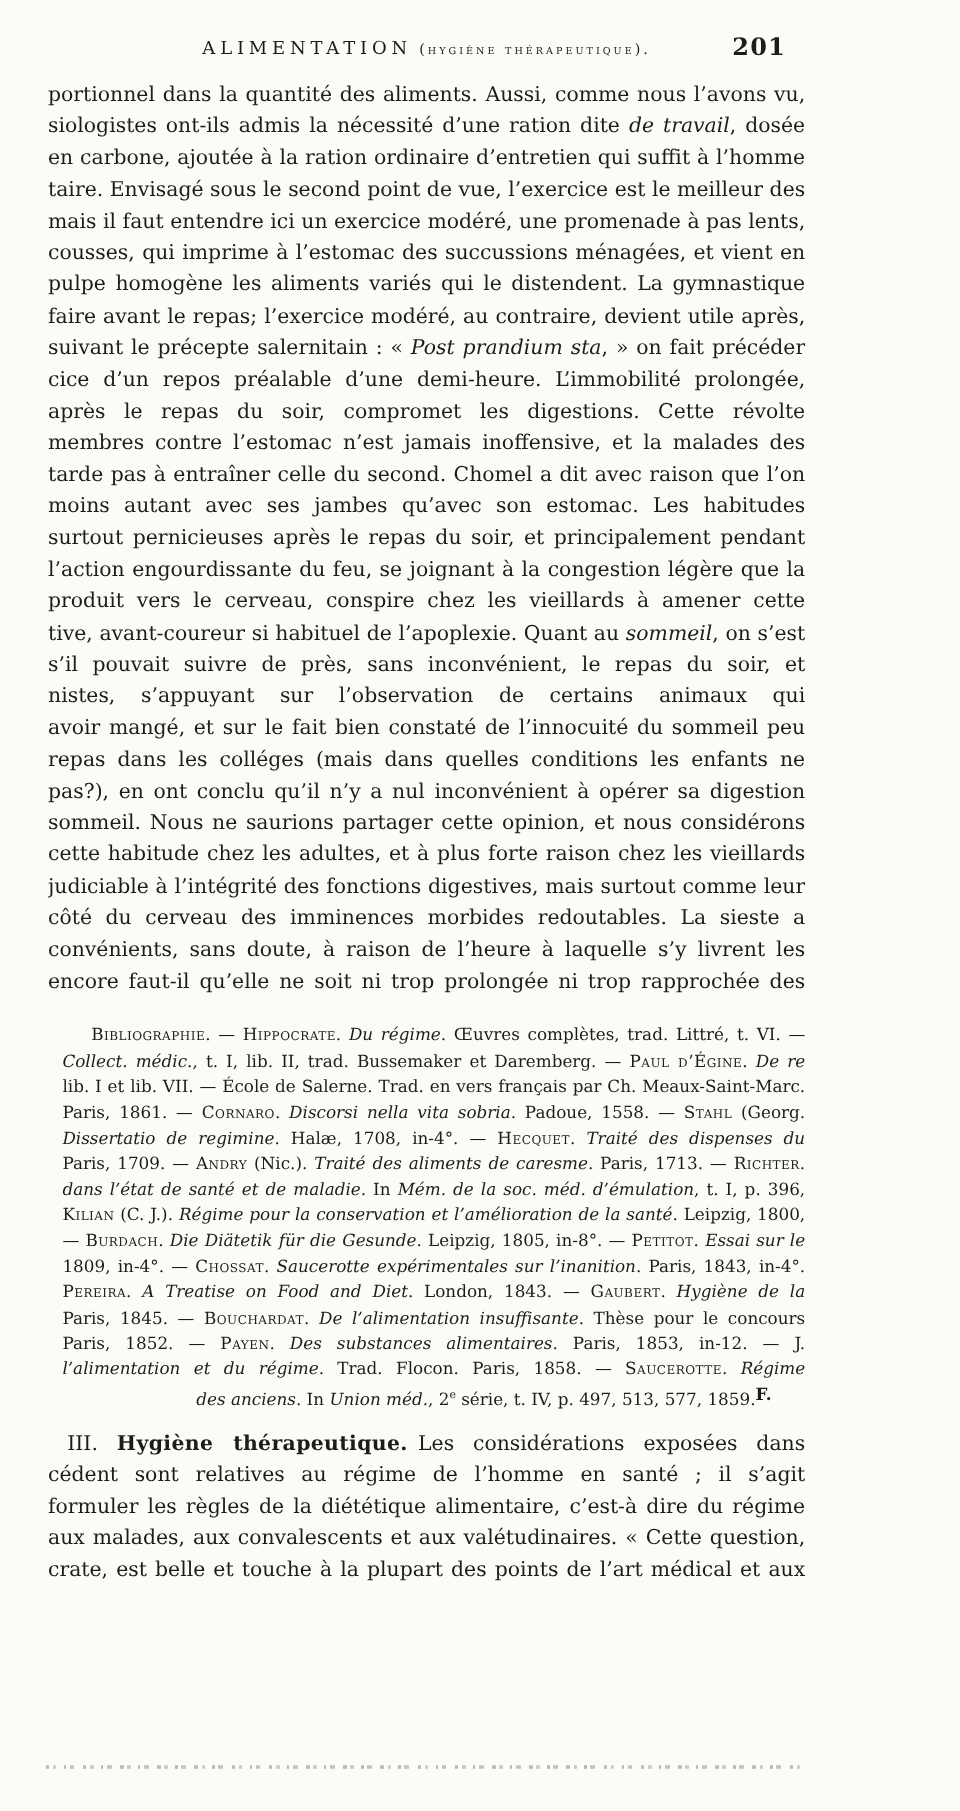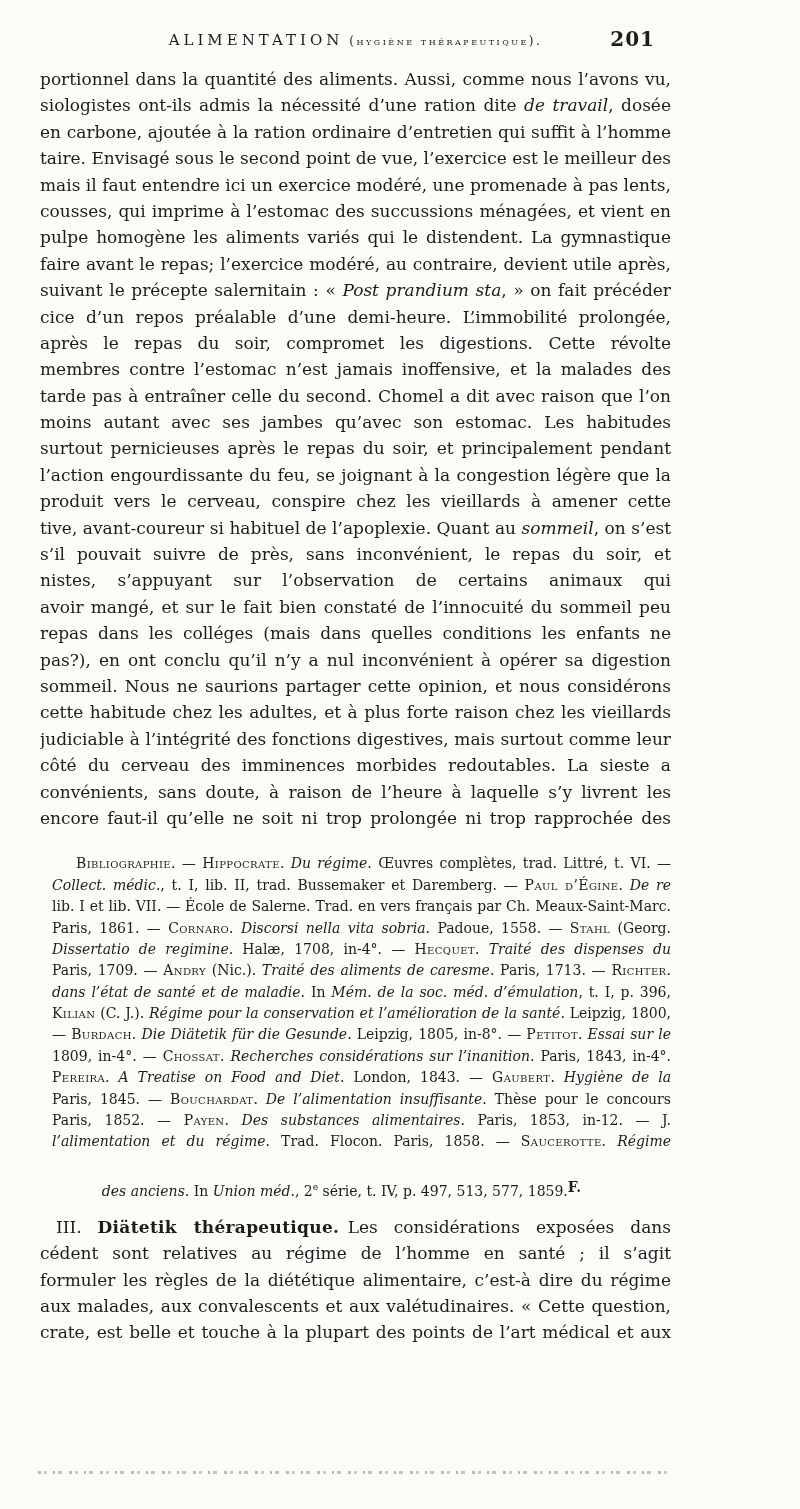--- a/index.html
+++ b/index.html
@@ -22,21 +22,21 @@
   .ht-main{font-size:15px;letter-spacing:4px;font-weight:normal;}
   .ht-paren{font-size:12px;letter-spacing:2.5px;font-variant:small-caps;margin-left:6px;}
   .pagenum{position:absolute;right:16px;top:-3px;font-size:20px;font-weight:bold;letter-spacing:1px;}
   
   .bodytext{font-size:17px;line-height:26.4px;margin-top:12px;}
   .ln{text-align:justify;text-align-last:justify;height:26.4px;overflow:hidden;}
   .biblio .ln{height:21.4px;}
   
   .biblio{font-size:14px;line-height:21.4px;margin-top:22px;margin-left:12px;}
   .biblio .ln:first-child{text-indent:24px;}
-  .biblio-last{display:flex;justify-content:center;font-size:14px;line-height:21.4px;margin-top:24px;}
+  .biblio-last{display:flex;justify-content:flex-end;font-size:14px;line-height:21.4px;}
   .biblio-last .sig{font-weight:bold;margin-right:28px;}
   
   .sect{margin-top:12px;}
   .sect .ln:first-child{text-indent:16px;}
   .sc{font-variant:small-caps;letter-spacing:.4px;}
   sup{font-size:.65em;}
   b{font-weight:bold;letter-spacing:.3px;}
   
   .dotted{
     position:absolute;left:38px;right:26px;top:1471px;height:3px;
@@ -93,34 +93,34 @@
   <div class="biblio">
       <div class="ln"><span class="sc">Bibliographie</span>. — <span class="sc">Hippocrate</span>. <i>Du régime</i>. Œuvres complètes, trad. Littré, t. VI. — <span class="sc">Oribase</span>.</div>
       <div class="ln"><i>Collect. médic.</i>, t. I, lib. II, trad. Bussemaker et Daremberg. — <span class="sc">Paul d’Égine</span>. <i>De re medica</i>.</div>
       <div class="ln">lib. I et lib. VII. — École de Salerne. Trad. en vers français par Ch. Meaux-Saint-Marc.</div>
       <div class="ln">Paris, 1861. — <span class="sc">Cornaro</span>. <i>Discorsi nella vita sobria</i>. Padoue, 1558. — <span class="sc">Stahl</span> (Georg. Ern.).</div>
       <div class="ln"><i>Dissertatio de regimine</i>. Halæ, 1708, in-4°. — <span class="sc">Hecquet</span>. <i>Traité des dispenses du carême</i>.</div>
       <div class="ln">Paris, 1709. — <span class="sc">Andry</span> (Nic.). <i>Traité des aliments de caresme</i>. Paris, 1713. — <span class="sc">Richter</span>. <i>Pro-</i></div>
       <div class="ln"><i>dans l’état de santé et de maladie</i>. In <i>Mém. de la soc. méd. d’émulation</i>, t. I, p. 396, 1798.</div>
       <div class="ln"><span class="sc">Kilian</span> (C. J.). <i>Régime pour la conservation et l’amélioration de la santé</i>. Leipzig, 1800, in-8°.</div>
       <div class="ln">— <span class="sc">Burdach</span>. <i>Die Diätetik für die Gesunde</i>. Leipzig, 1805, in-8°. — <span class="sc">Petitot</span>. <i>Essai sur le</i></div>
-      <div class="ln">1809, in-4°. — <span class="sc">Chossat</span>. <i>Recherches considérations sur l’inanition</i>. Paris, 1843, in-4°. —</div>
+      <div class="ln">1809, in-4°. — <span class="sc">Chossat</span>. <i>Saucerotte expérimentales sur l’inanition</i>. Paris, 1843, in-4°. —</div>
       <div class="ln"><span class="sc">Pereira</span>. <i>A Treatise on Food and Diet</i>. London, 1843. — <span class="sc">Gaubert</span>. <i>Hygiène de la digestion</i>.</div>
       <div class="ln">Paris, 1845. — <span class="sc">Bouchardat</span>. <i>De l’alimentation insuffisante</i>. Thèse pour le concours d’hygiène.</div>
       <div class="ln">Paris, 1852. — <span class="sc">Payen</span>. <i>Des substances alimentaires</i>. Paris, 1853, in-12. — J. <span class="sc">Moleschott</span>. <i>De</i></div>
       <div class="ln"><i>l’alimentation et du régime</i>. Trad. Flocon. Paris, 1858. — <span class="sc">Saucerotte</span>. <i>Régime alimentaire</i></div>
     </div>
 
   <div class="biblio-last">
     <span><i>des anciens</i>. In <i>Union méd.</i>, 2<sup>e</sup> série, t. IV, p. 497, 513, 577, 1859.</span>
     <span class="sig">F.</span>
   </div>
 
   <div class="bodytext sect">
-      <div class="ln">III. <b>Diätetik thérapeutique.</b> Les considérations exposées dans l’article pré-</div>
+      <div class="ln">III. <b>Hygiène thérapeutique.</b> Les considérations exposées dans l’article pré-</div>
       <div class="ln">cédent sont relatives au régime de l’homme en santé ; il s’agit actuellement de</div>
       <div class="ln">formuler les règles de la diététique alimentaire, c’est-à dire du régime qui convient</div>
       <div class="ln">aux malades, aux convalescents et aux valétudinaires. « Cette question, a dit Hippo-</div>
       <div class="ln">crate, est belle et touche à la plupart des points de l’art médical et aux plus impor-</div>
     </div>
 
   <div class="dotted"></div>
 
 </div>
 

